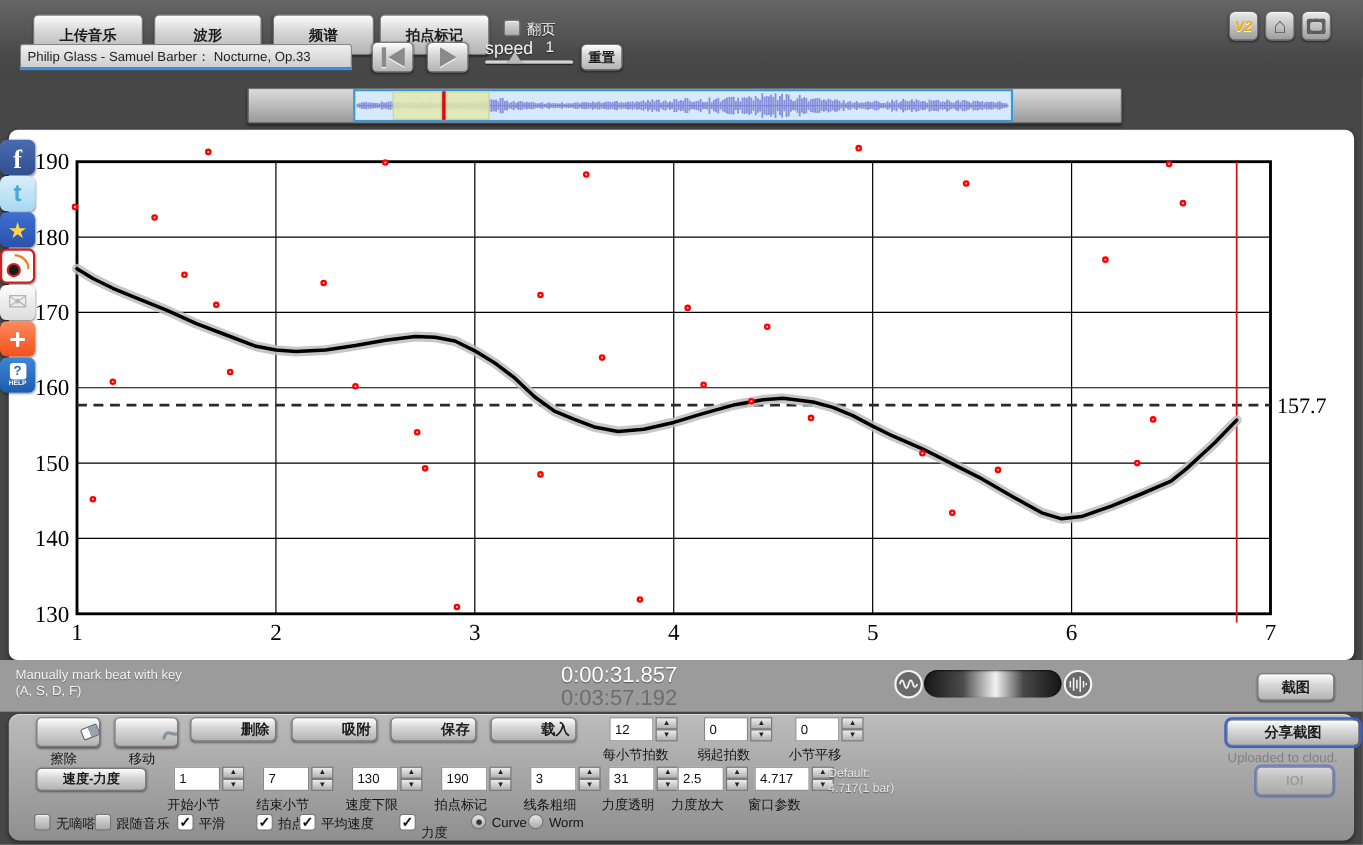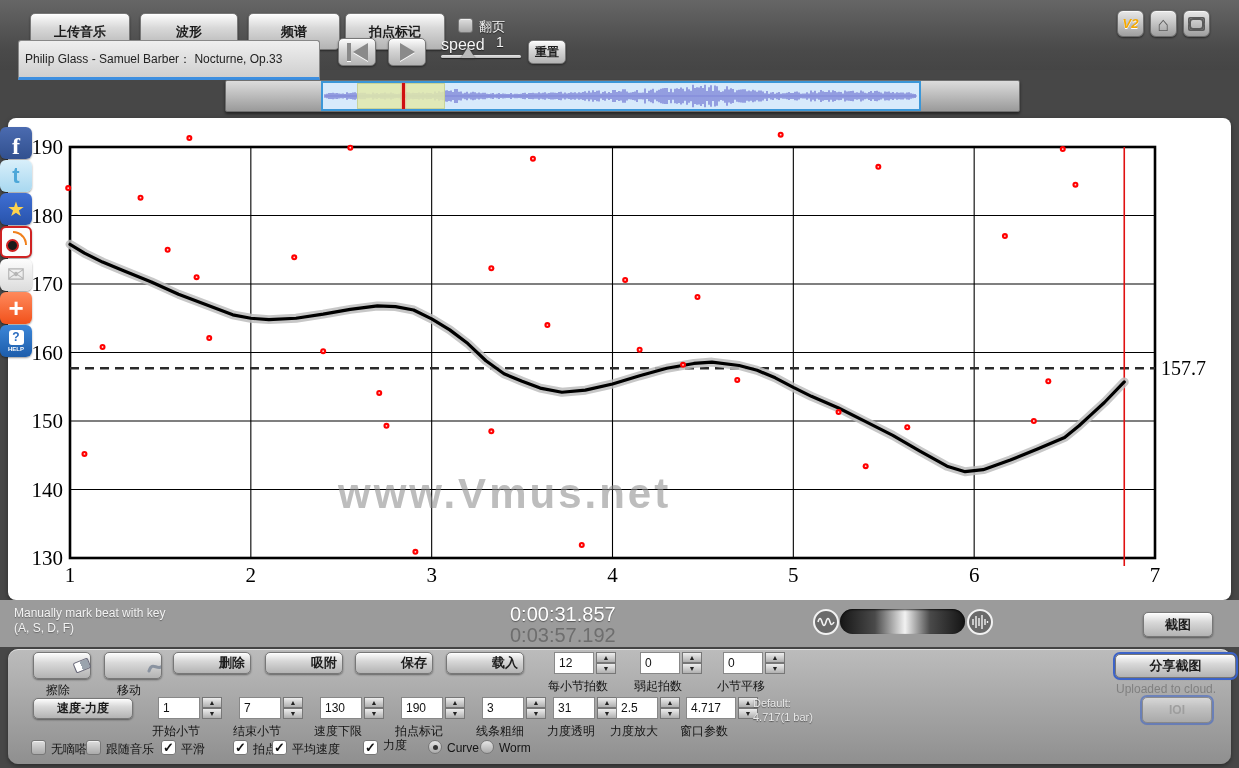--- a/index.html
+++ b/index.html
@@ -7,21 +7,21 @@
   body { background:#474747; font-family:"Liberation Sans", sans-serif; position:relative; }
 
   
   .topbar { position:absolute; left:0; top:0; width:1239px; height:70px;
             background:linear-gradient(#666,#4a4a4a 70%,#454545); border-radius:0 0 0 0; }
   .btn { background:linear-gradient(#fdfdfd,#d8d8d8 40%,#b3b3b3); border:1px solid #777;
          border-radius:5px; color:#1c1c1c; font-size:13px; font-weight:bold;
          box-shadow:inset 0 1px 0 rgba(255,255,255,.7), 0 1px 2px rgba(0,0,0,.45);
          display:flex; align-items:center; justify-content:center; cursor:pointer; }
   .tb-btn { position:absolute; top:13px; height:37px; }
-  .title-input { position:absolute; left:18px; top:40px; width:302px; height:40px;
+  .title-input { position:absolute; left:18px; top:40px; width:302px; height:24px;
          background:linear-gradient(#efefef,#cfcfcf); border:1px solid #888; border-bottom:3px solid #3d8fe0;
          border-radius:3px 3px 0 0; font-size:12px; color:#222; display:flex; align-items:center; padding-left:6px; }
   .play-btn { position:absolute; top:38px; width:38px; height:28px; }
   .tri { width:0; height:0; border-style:solid; }
   .tri-play { border-width:9px 0 9px 15px; border-color:transparent transparent transparent #8a8a8a; filter:drop-shadow(0 1px 0 #fff); }
   .tri-back { border-width:9px 15px 9px 0; border-color:transparent #8a8a8a transparent transparent; filter:drop-shadow(0 1px 0 #fff); }
   .bar-ic { width:4px; height:18px; background:#8a8a8a; margin-right:2px; box-shadow:0 1px 0 #fff; }
   .speed-lbl { position:absolute; left:441px; top:36px; color:#f5f5f5; font-size:16px; text-shadow:0 1px 1px #222; }
   .speed-val { position:absolute; left:496px; top:34px; color:#f5f5f5; font-size:14px; text-shadow:0 1px 1px #222; }
   .speed-track { position:absolute; left:441px; top:55px; width:80px; height:3px; background:linear-gradient(#e8e8e8,#bbb); border-radius:2px; box-shadow:0 1px 1px #222; }
@@ -525,21 +525,20 @@
       <circle cx="996.9083333333333" cy="118.05000000000001" r="0.9" fill="#ffd7d7"></circle>
       <circle cx="1025.8416666666667" cy="303" r="3" fill="#ff0000"></circle>
       <circle cx="1025.8416666666667" cy="303" r="0.9" fill="#ffd7d7"></circle>
       <circle cx="1040.3083333333334" cy="263.2699999999999" r="3" fill="#ff0000"></circle>
       <circle cx="1040.3083333333334" cy="263.2699999999999" r="0.9" fill="#ffd7d7"></circle>
       <circle cx="1054.775" cy="31.055000000000064" r="3" fill="#ff0000"></circle>
       <circle cx="1054.775" cy="31.055000000000064" r="0.9" fill="#ffd7d7"></circle>
       <circle cx="1067.4333333333334" cy="66.67500000000001" r="3" fill="#ff0000"></circle>
       <circle cx="1067.4333333333334" cy="66.67500000000001" r="0.9" fill="#ffd7d7"></circle>
     </svg>
-  <div class="watermark">www.Vmus.net</div>
 </div>
 
 <div class="social">
   <div class="soc" style="background:linear-gradient(#4b6bb0,#31508f);">
     <span style="color:#fff;font-weight:bold;font-size:24px;font-family:'Liberation Serif',serif;margin-top:6px;">f</span>
   </div>
   <div class="soc" style="background:linear-gradient(#d8effa,#a8d8f0);">
     <span style="color:#4da7d8;font-weight:bold;font-size:22px;">t</span>
   </div>
   <div class="soc" style="background:linear-gradient(#3f6fd4,#2853ab);">
@@ -690,21 +689,21 @@
       <div class="ctrl-lbl" style="left: 43px; top: 92px;">无嘀嗒</div>
       <div class="chk" style="position: absolute; left: 78px; top: 91px;"></div>
       <div class="ctrl-lbl" style="left: 98px; top: 92px;">跟随音乐</div>
       <div class="chk checked" style="position: absolute; left: 153px; top: 91px;">✓</div>
       <div class="ctrl-lbl" style="left: 173px; top: 92px;">平滑</div>
       <div class="chk checked" style="position: absolute; left: 225px; top: 91px;">✓</div>
       <div class="ctrl-lbl" style="left: 245px; top: 92px; text-align: right;">拍点</div>
       <div class="chk checked" style="position: absolute; left: 264px; top: 91px;">✓</div>
       <div class="ctrl-lbl" style="left: 284px; top: 92px;">平均速度</div>
       <div class="chk checked" style="position: absolute; left: 355px; top: 91px;">✓</div>
-      <div class="ctrl-lbl" style="left: 375px; top: 88px;">力度</div>
+      <div class="ctrl-lbl" style="left: 375px; top: 100px;">力度</div>
       <div class="radio sel" style="position: absolute; left: 420px; top: 91px;"></div>
       <div class="ctrl-lbl" style="left: 439px; top: 92px;">Curve</div>
       <div class="radio" style="position: absolute; left: 472px; top: 91px;"></div>
       <div class="ctrl-lbl" style="left: 491px; top: 92px;">Worm</div>
     </div>
 
   <div class="btn share-btn" style="font-size:13px;">分享截图</div>
   <div class="uploaded">Uploaded to cloud.</div>
   <div class="btn ioi-btn" style="font-size:12px;">IOI</div>
 </div>

